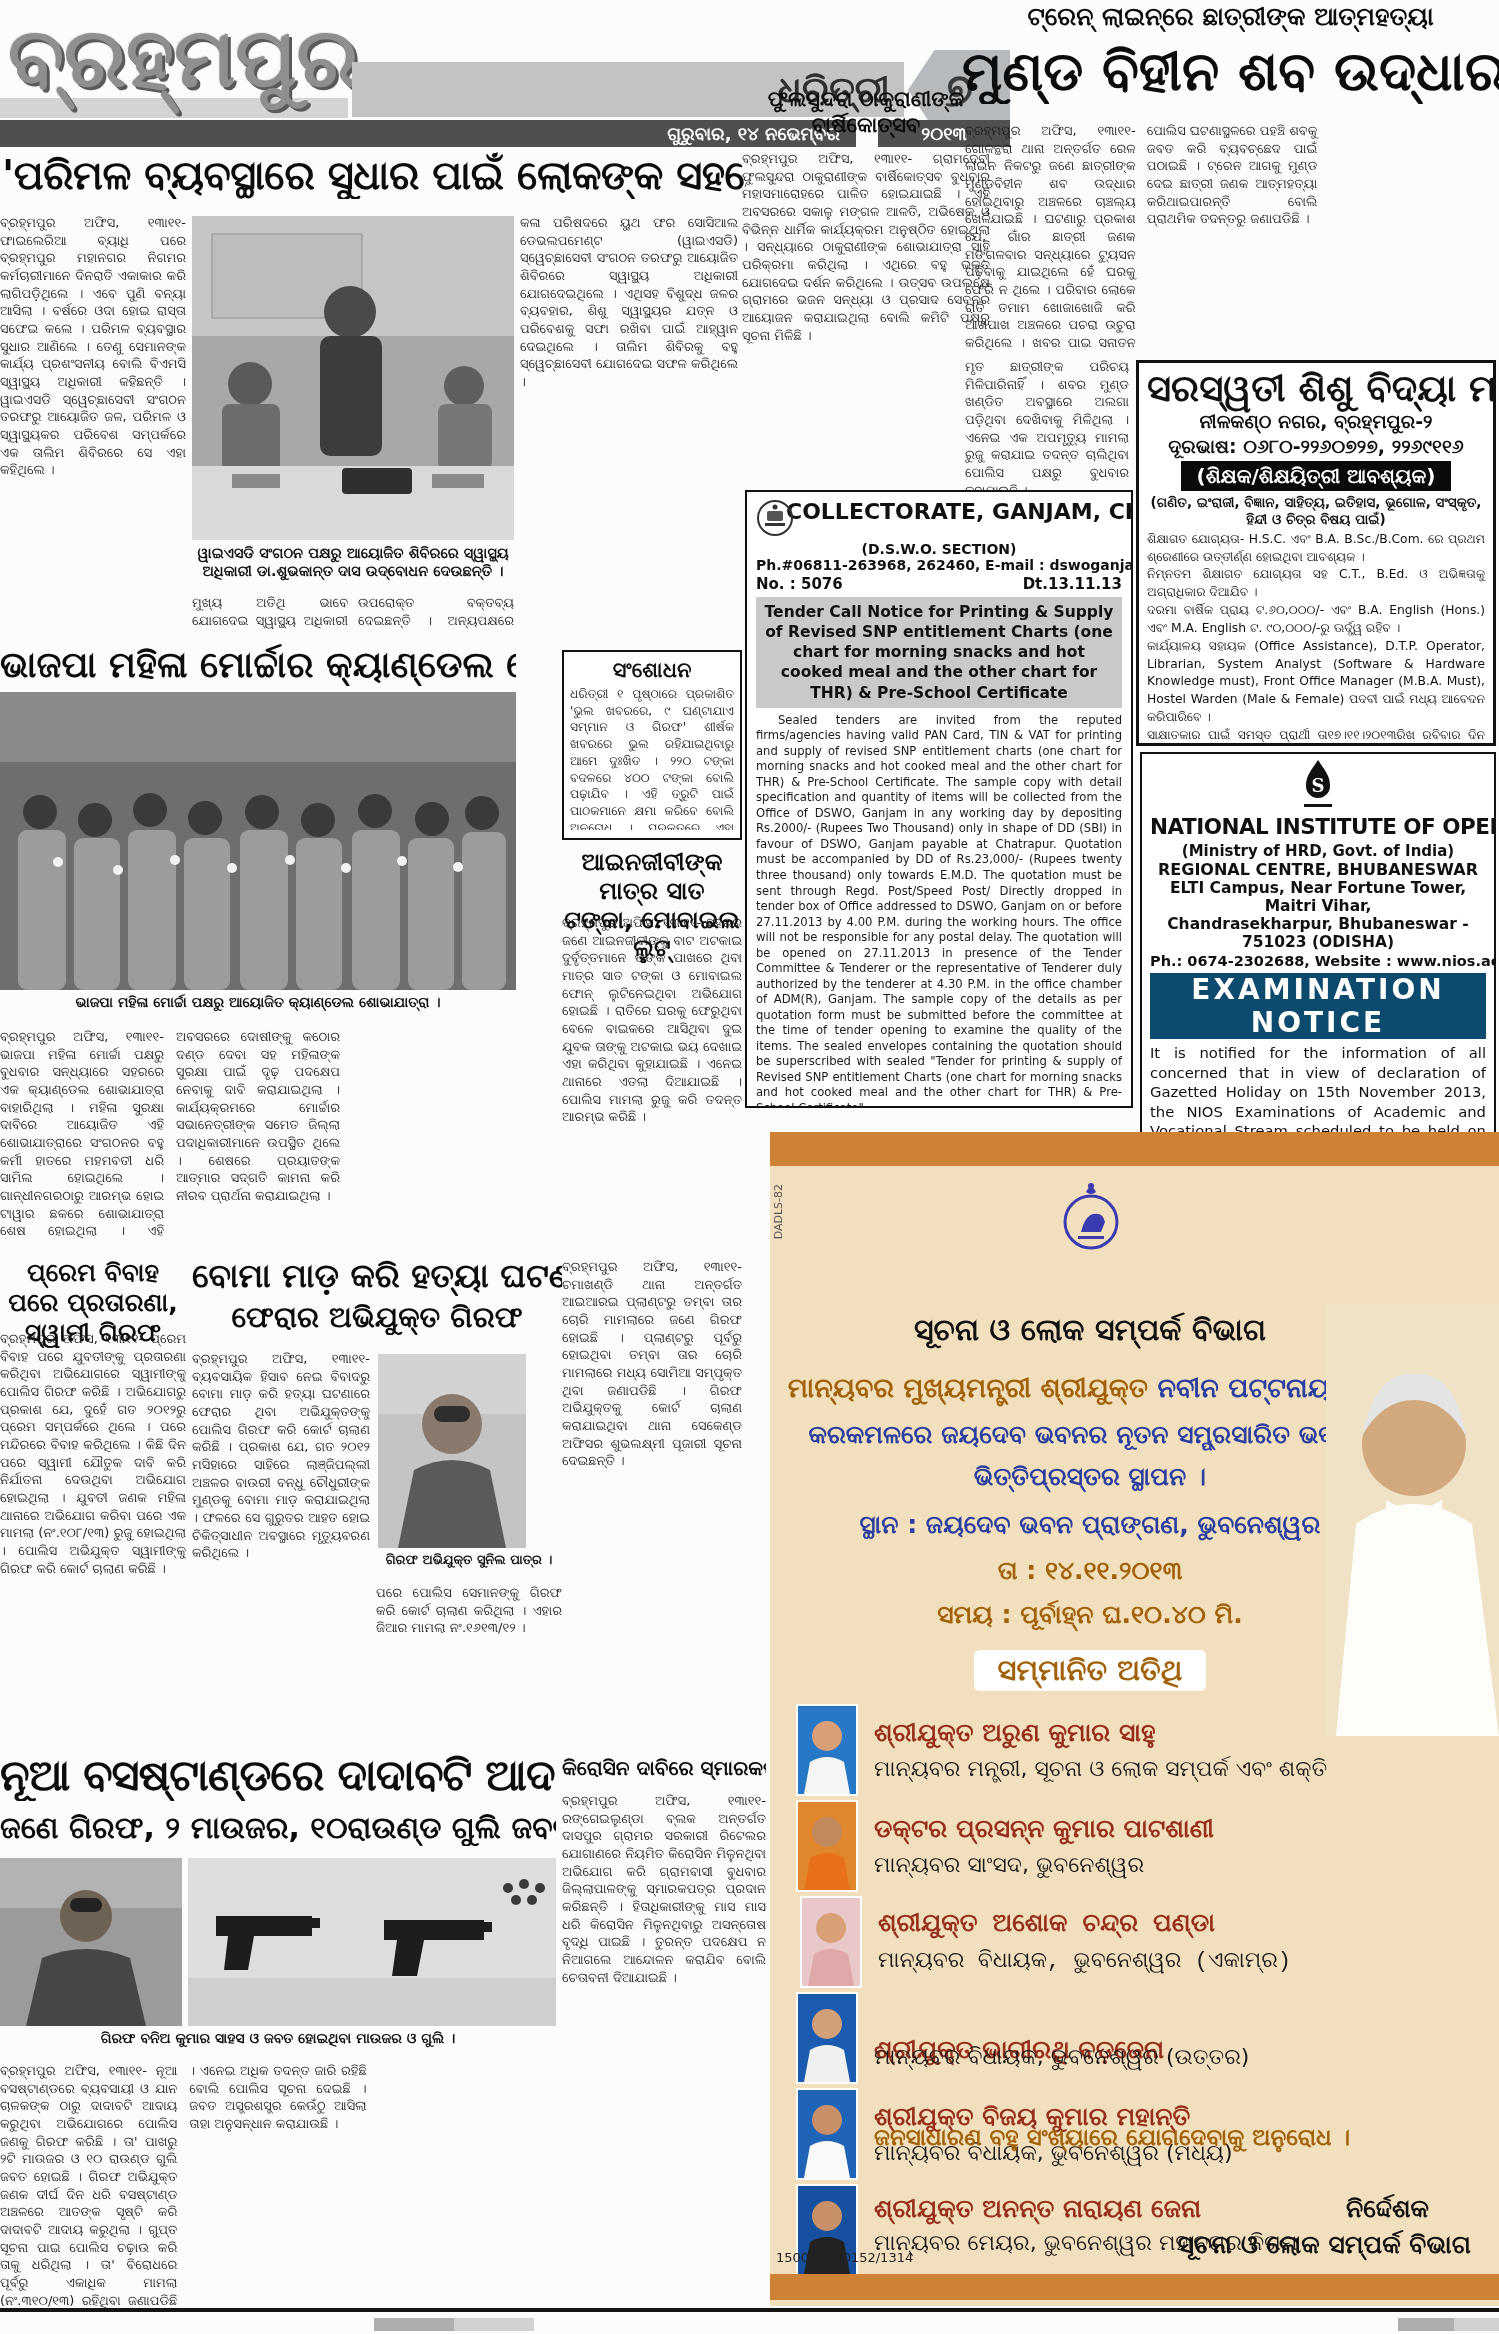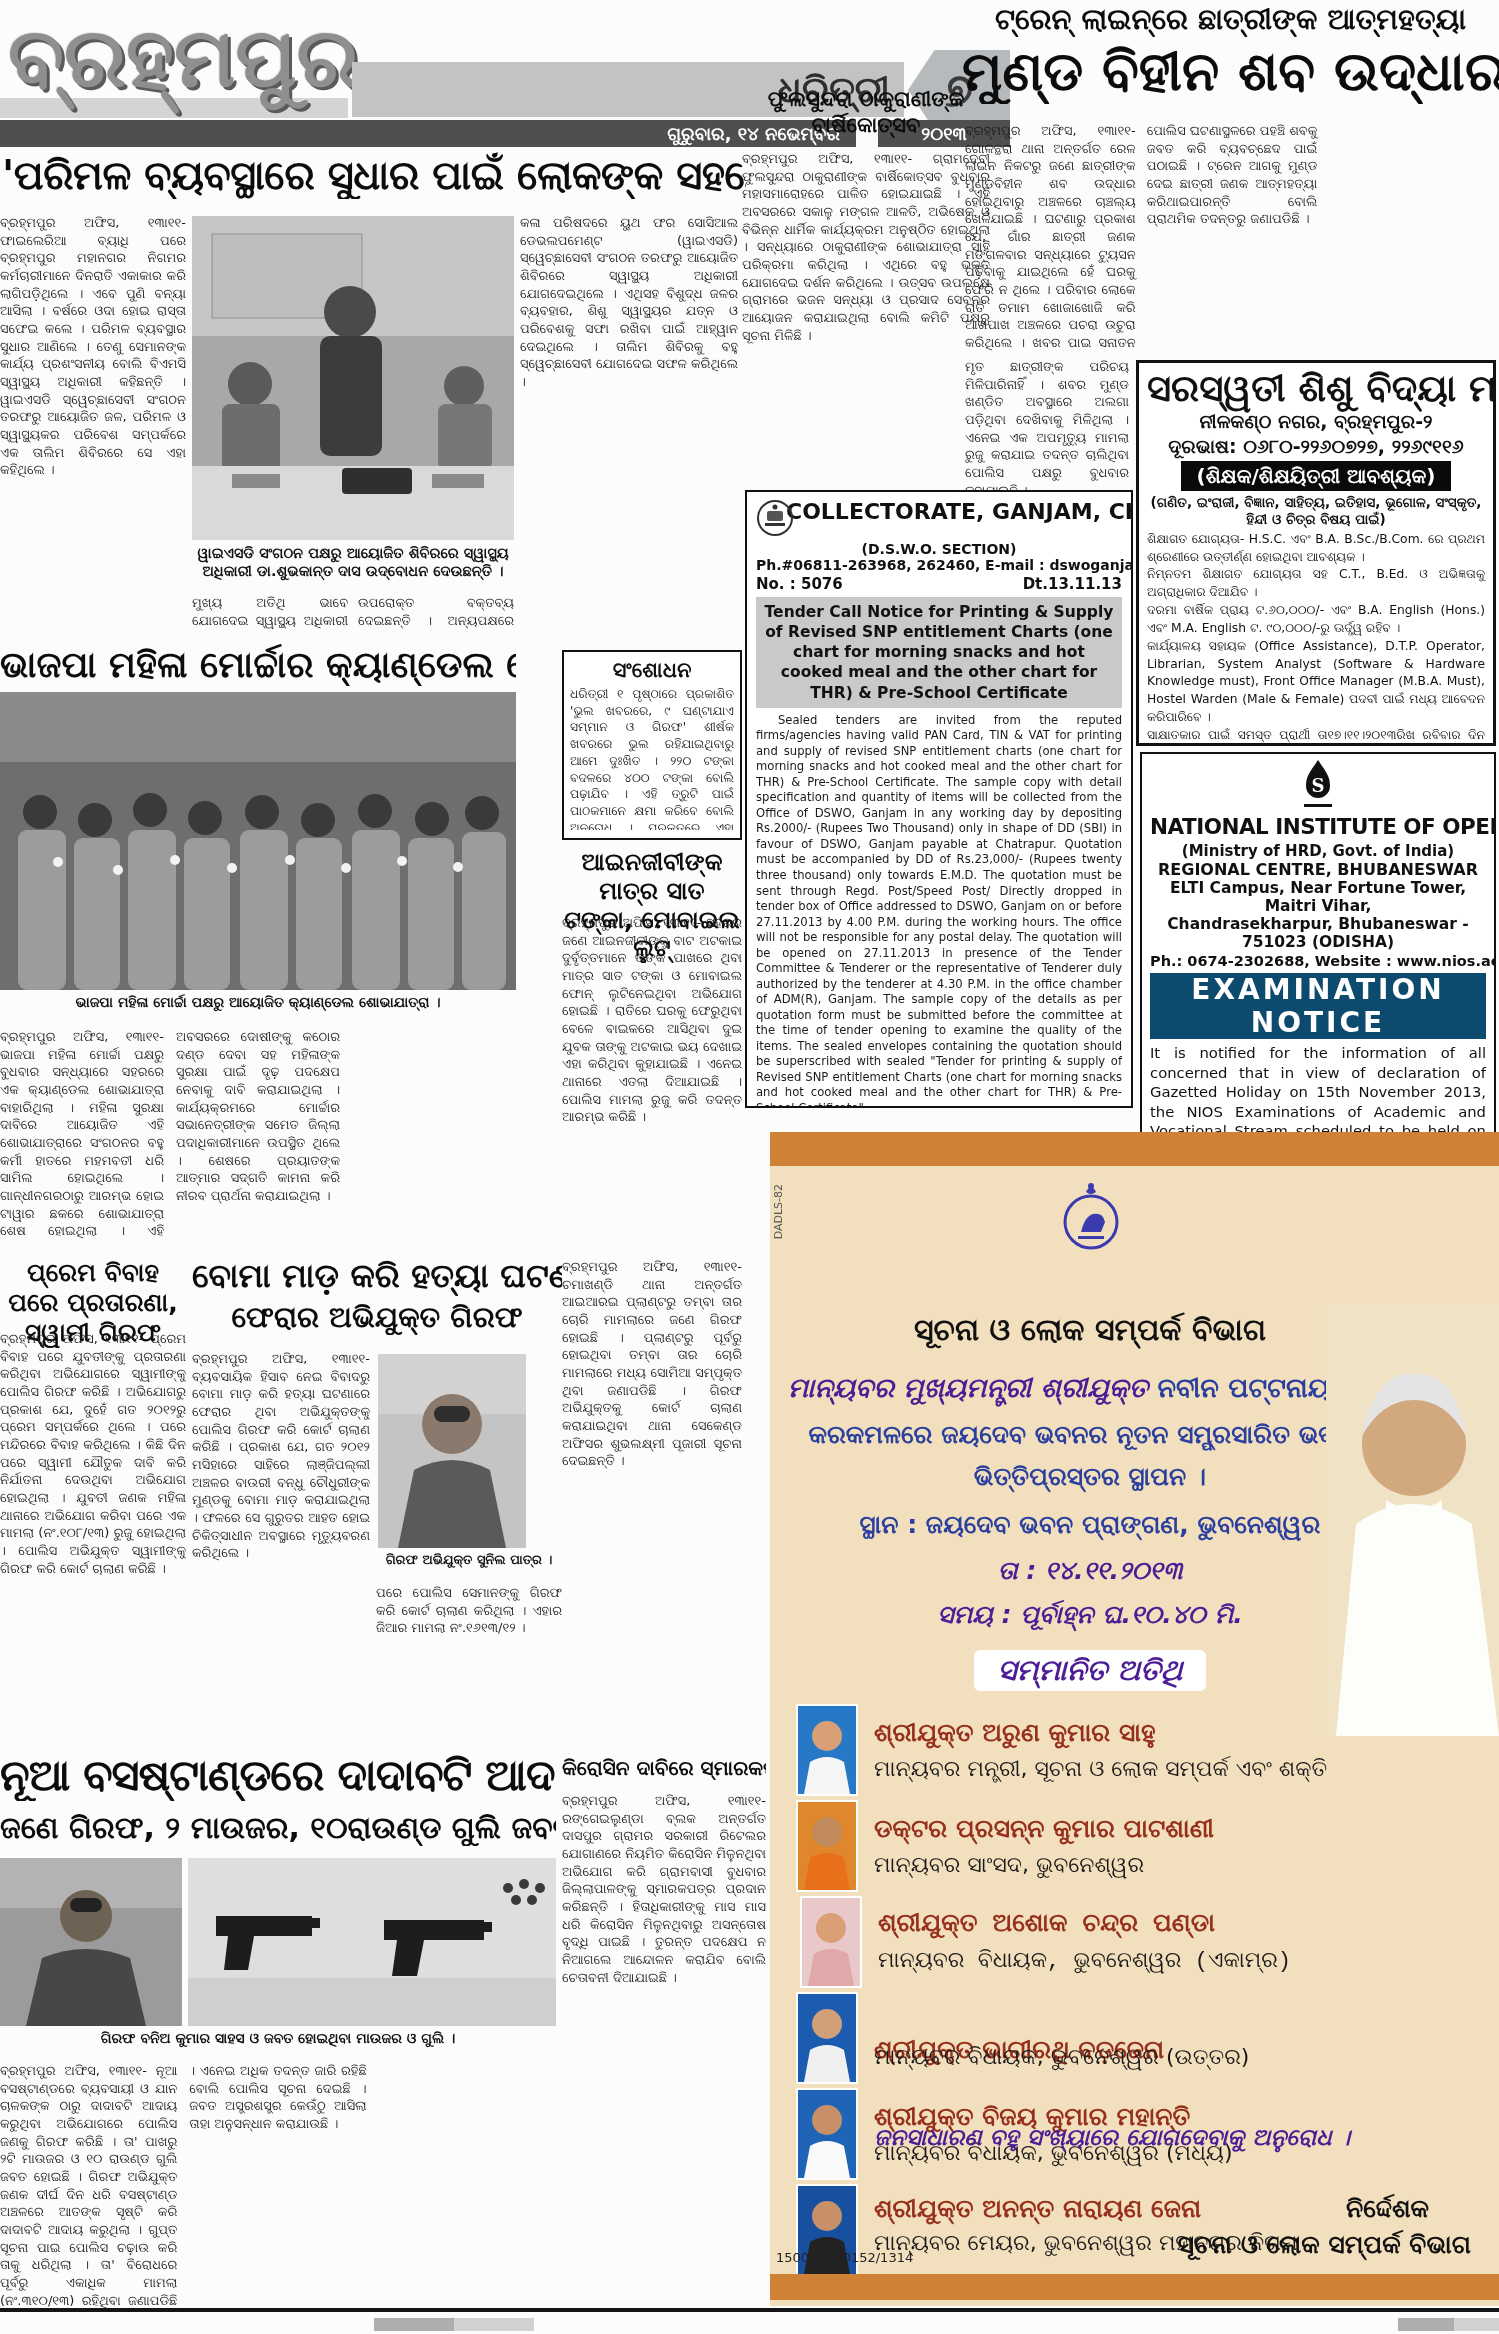--- a/index.html
+++ b/index.html
@@ -7,21 +7,21 @@
         font-family:"DejaVu Sans",sans-serif;color:#111;}
   .t{position:absolute;}
   .b{font-weight:bold;}
   .c{text-align:center;}
   .jt{text-align:justify;overflow:hidden;line-height:1.36;font-size:13px;color:#1a1a1a;}
   .cap{font-size:14px;font-weight:bold;text-align:center;line-height:1.25;color:#111;overflow:hidden;}
   .hl{font-weight:bold;color:#0c0c0c;overflow:hidden;}
   .bw{background:linear-gradient(160deg,#c2c2c2,#9a9a9a 55%,#848484);overflow:hidden;}
   .box{border:2px solid #111;background:#fff;box-sizing:border-box;overflow:hidden;}
   .gbar{background:#4f4f4f;color:#fff;font-weight:bold;}
-  .red{color:#4c1d95;font-style:italic;} .blue{color:#2b3f9e;}
+  .red{color:#a16207;} .blue{color:#2b3f9e;}
   .adtxt{text-align:center;font-weight:bold;}
   .guest-ph{position:absolute;left:26px;width:58px;height:88px;border:2px solid #fff;overflow:hidden;}
   .gname{position:absolute;left:104px;font-size:25px;font-weight:bold;color:#96301c;white-space:nowrap;}
   .gdesig{position:absolute;left:104px;font-size:22px;color:#1a1a1a;white-space:nowrap;}
   .srline{font-size:12.3px;line-height:1.45;text-align:justify;color:#111;}
   svg{display:block;}
 </style>
 </head>
 <body>
 
@@ -36,21 +36,21 @@
   <div class="t" style="left:908px;top:50px;width:102px;height:80px;background:#b7babd;
               clip-path:polygon(0 50%,26% 0,100% 0,100% 100%,26% 100%);
               display:flex;align-items:center;justify-content:center;">
     <span style="font-size:46px;font-weight:bold;color:#3a3a3a;">୭</span>
   </div>
   <div class="t gbar" style="left:0;top:120px;width:856px;height:27px;text-align:right;font-size:18px;line-height:27px;">
     <span style="padding-right:16px;">ଗୁରୁବାର, ୧୪ ନଭେମ୍ବର</span>
   </div>
   <div class="t gbar c" style="left:878px;top:120px;width:132px;height:27px;font-size:18px;line-height:27px;">୨୦୧୩</div>
 
-  <div class="t hl c" style="left:962px;top:2px;width:537px;font-size:29px;white-space:nowrap;">ଟ୍ରେନ୍ ଲାଇନ୍‌ରେ ଛାତ୍ରୀଙ୍କ ଆତ୍ମହତ୍ୟା</div>
+  <div class="t hl c" style="left:962px;top:2px;width:537px;font-size:25px;white-space:nowrap;">ଟ୍ରେନ୍ ଲାଇନ୍‌ରେ ଛାତ୍ରୀଙ୍କ ଆତ୍ମହତ୍ୟା</div>
   <div class="t hl c" style="left:962px;top:40px;width:537px;font-size:54px;white-space:nowrap;">ମୁଣ୍ଡ ବିହୀନ ଶବ ଉଦ୍ଧାର</div>
   <div class="t jt" style="left:965px;top:122px;width:534px;height:232px;columns:3;column-gap:11px;column-fill:auto;">ବ୍ରହ୍ମପୁର ଅଫିସ, ୧୩ା୧୧- ଗୋଳନ୍ଥରା ଥାନା ଅନ୍ତର୍ଗତ ରେଳ ଲାଇନ ନିକଟରୁ ଜଣେ ଛାତ୍ରୀଙ୍କ ମୁଣ୍ଡବିହୀନ ଶବ ଉଦ୍ଧାର ହୋଇଥିବାରୁ ଅଞ୍ଚଳରେ ଚାଞ୍ଚଲ୍ୟ ଖେଳିଯାଇଛି । ଘଟଣାରୁ ପ୍ରକାଶ ଯେ, ଗାଁର ଛାତ୍ରୀ ଜଣକ ମଙ୍ଗଳବାର ସନ୍ଧ୍ୟାରେ ଟ୍ୟୁସନ ପଢ଼ିବାକୁ ଯାଇଥିଲେ ହେଁ ଘରକୁ ଫେରି ନ ଥିଲେ । ପରିବାର ଲୋକେ ରାତି ତମାମ ଖୋଜାଖୋଜି କରି ଆଖପାଖ ଅଞ୍ଚଳରେ ପଚରା ଉଚୁରା କରିଥିଲେ । ଖବର ପାଇ ସନାତନ ପୋଲିସ ଘଟଣାସ୍ଥଳରେ ପହଞ୍ଚି ଶବକୁ ଜବତ କରି ବ୍ୟବଚ୍ଛେଦ ପାଇଁ ପଠାଇଛି । ଟ୍ରେନ ଆଗକୁ ମୁଣ୍ଡ ଦେଇ ଛାତ୍ରୀ ଜଣକ ଆତ୍ମହତ୍ୟା କରିଥାଇପାରନ୍ତି ବୋଲି ପ୍ରାଥମିକ ତଦନ୍ତରୁ ଜଣାପଡିଛି ।</div>
   <div class="t jt" style="left:965px;top:358px;width:164px;height:154px;">ମୃତ ଛାତ୍ରୀଙ୍କ ପରିଚୟ ମିଳିପାରିନାହିଁ । ଶବର ମୁଣ୍ଡ ଖଣ୍ଡିତ ଅବସ୍ଥାରେ ଅଲଗା ପଡ଼ିଥିବା ଦେଖିବାକୁ ମିଳିଥିଲା । ଏନେଇ ଏକ ଅପମୃତ୍ୟୁ ମାମଲା ରୁଜୁ କରାଯାଇ ତଦନ୍ତ ଚାଲିଥିବା ପୋଲିସ ପକ୍ଷରୁ ବୁଧବାର କୁହାଯାଇଛି ।</div>
 
   <div class="t hl" style="left:2px;top:152px;width:744px;font-size:40px;white-space:nowrap;letter-spacing:-0.5px;">'ପରିମଳ ବ୍ୟବସ୍ଥାରେ ସୁଧାର ପାଇଁ ଲୋକଙ୍କ ସହଯୋଗ ଲୋଡ଼ା'</div>
   <div class="t jt" style="left:0;top:214px;width:186px;height:428px;">ବ୍ରହ୍ମପୁର ଅଫିସ, ୧୩ା୧୧- ଫାଇଲେରିଆ ବ୍ୟାଧି ପରେ ବ୍ରହ୍ମପୁର ମହାନଗର ନିଗମର କର୍ମଚାରୀମାନେ ଦିନରାତି ଏକାକାର କରି ଲାଗିପଡ଼ିଥିଲେ । ଏବେ ପୁଣି ବନ୍ୟା ଆସିଲା । ବର୍ଷରେ ଓଦା ହୋଇ ରାସ୍ତା ସଫେଇ କଲେ । ପରିମଳ ବ୍ୟବସ୍ଥାର ସୁଧାର ଆଣିଲେ । ତେଣୁ ସେମାନଙ୍କ କାର୍ଯ୍ୟ ପ୍ରଶଂସନୀୟ ବୋଲି ବିଏମସି ସ୍ୱାସ୍ଥ୍ୟ ଅଧିକାରୀ କହିଛନ୍ତି । ୱାଇଏସଡି ସ୍ୱେଚ୍ଛାସେବୀ ସଂଗଠନ ତରଫରୁ ଆୟୋଜିତ ଜଳ, ପରିମଳ ଓ ସ୍ୱାସ୍ଥ୍ୟକର ପରିବେଶ ସମ୍ପର୍କରେ ଏକ ତାଲିମ ଶିବିରରେ ସେ ଏହା କହିଥିଲେ ।</div>
   <div class="t bw" style="left:192px;top:216px;width:322px;height:324px;">
     <svg width="322" height="324" viewBox="0 0 322 324">
       <rect x="0" y="0" width="322" height="324" fill="#a8a8a8"></rect>
       <rect x="0" y="0" width="322" height="120" fill="#c6c6c6"></rect>

